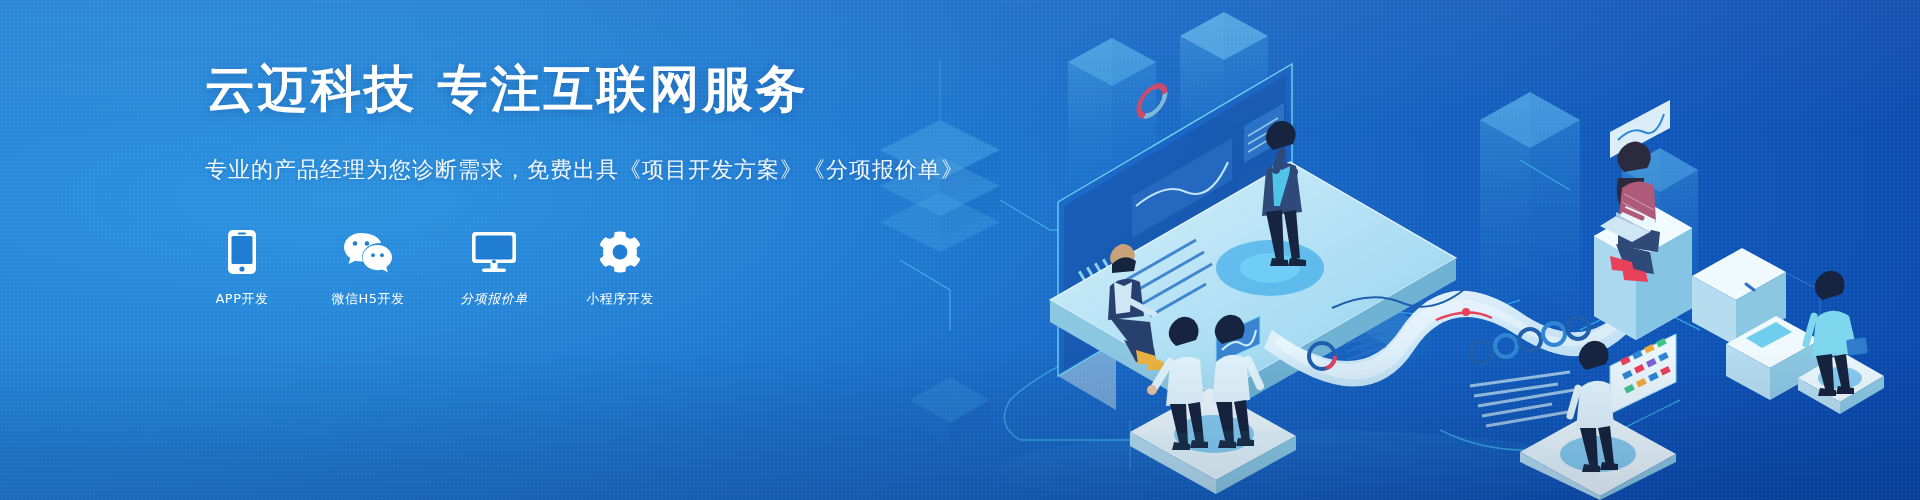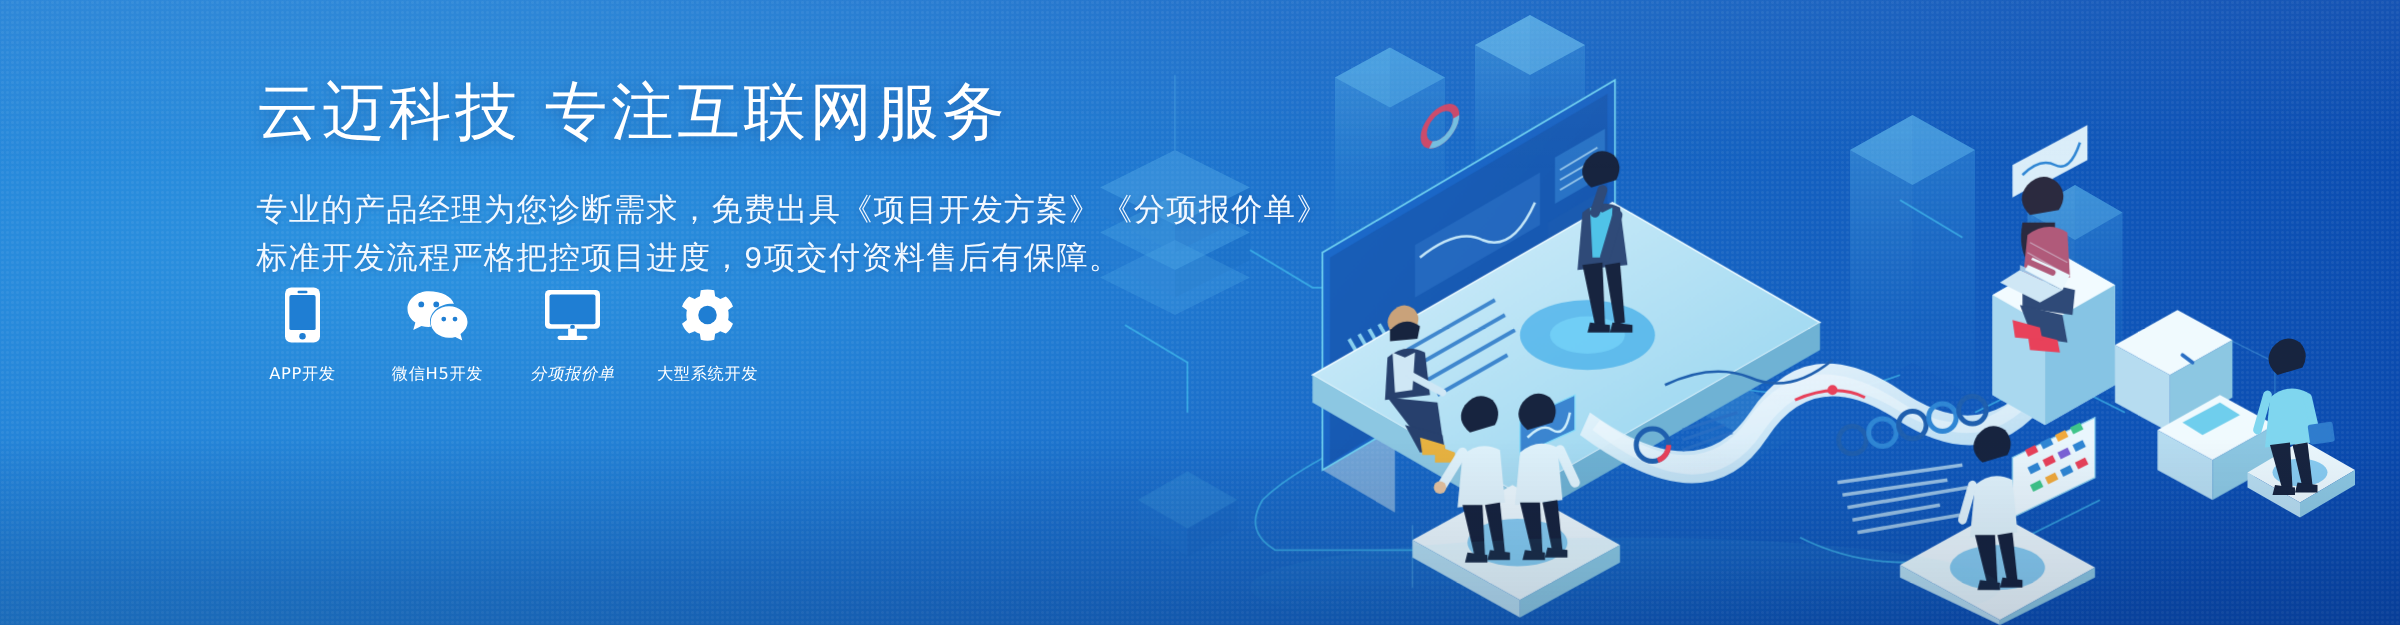--- a/index.html
+++ b/index.html
@@ -24,33 +24,33 @@
   .vign{
     position:absolute;inset:0;
     background:linear-gradient(180deg, rgba(255,255,255,.05) 0%, rgba(0,0,0,0) 28%, rgba(0,0,0,0) 70%, rgba(0,10,45,.16) 100%);
     pointer-events:none;
   }
 
   
   .copy{position:absolute;left:205px;top:62px;width:720px;}
   .title{
     font-family:"DejaVu Sans","Liberation Sans",sans-serif;
-    color:#ffffff;font-size:50px;font-weight:400;letter-spacing:3px;
+    color:#ffffff;font-size:50px;font-weight:700;letter-spacing:3px;
     line-height:1.1;white-space:nowrap;margin:0 0 34px 0;
     text-shadow:0 2px 10px rgba(0,30,90,.25);
   }
   .sub{
-    color:#f2f8ff;font-size:25px;line-height:38px;font-weight:400;
+    color:#f2f8ff;font-size:22px;line-height:38px;font-weight:400;
     letter-spacing:1px;white-space:nowrap;
-    font-family:Liberation Mono, monospace;
+    font-family:Liberation Serif, serif;
     text-shadow:0 1px 5px rgba(0,30,90,.22);
   }
 
   
-  .icons{position:absolute;left:206px;top:228px;display:flex;gap:36px;align-items:flex-end;}
+  .icons{position:absolute;left:206px;top:228px;display:flex;gap:54px;align-items:flex-end;}
   .icell{width:72px;display:flex;flex-direction:column;align-items:center;}
   .iglyph{height:48px;display:flex;align-items:center;justify-content:center;margin-bottom:14px;}
   .ilabel{
     color:#ffffff;font-size:13px;letter-spacing:.5px;white-space:nowrap;
     font-family:"DejaVu Sans","Liberation Sans",sans-serif;font-weight:400;
   }
   .icell:nth-child(3) .ilabel,.icell:nth-child(5) .ilabel{font-size:13px;font-style:italic;}
 
   
   .art{position:absolute;left:880px;top:0;width:1040px;height:500px;}
@@ -403,21 +403,20 @@
 
       <ellipse cx="420" cy="470" rx="300" ry="40" fill="url(#gGlow)" opacity=".12"></ellipse>
     </svg>
   </div>
 
   <div class="vign"></div>
 
   <div class="copy">
     <h1 class="title">云迈科技 专注互联网服务</h1>
     <div class="sub">专业的产品经理为您诊断需求，免费出具《项目开发方案》《分项报价单》</div>
-    <div class="sub">标准开发流程严格把控项目进度，9项交付资料售后有保障。</div>
   </div>
 
   <div class="icons">
 
     <div class="icell">
       <span class="iglyph">
         <svg width="30" height="46" viewBox="0 0 30 46">
           <rect x="1" y="1" width="28" height="44" rx="5" fill="#ffffff"></rect>
           <rect x="4.5" y="7" width="21" height="28" rx="1.5" fill="#1f7ed3"></rect>
           <rect x="11" y="3.6" width="8" height="2" rx="1" fill="#1f7ed3"></rect>
@@ -460,18 +459,18 @@
       <span class="iglyph">
         <svg width="44" height="44" viewBox="0 0 44 44">
           <path d="M22 1.5c-1.9 0-3.7.2-5.4.7l-.7 4.8c-1.5.5-2.9 1.2-4.1 2.1L7.3 7.2C4.7 9.3 2.7 12 1.6 15.1l3.9 2.9
                    c-.3 1.3-.4 2.6-.4 4s.1 2.7.4 4l-3.9 2.9c1.1 3.1 3.1 5.8 5.7 7.9l4.5-1.9c1.2.9 2.6 1.6 4.1 2.1l.7 4.8
                    c1.7.5 3.5.7 5.4.7s3.7-.2 5.4-.7l.7-4.8c1.5-.5 2.9-1.2 4.1-2.1l4.5 1.9c2.6-2.1 4.6-4.8 5.7-7.9l-3.9-2.9
                    c.3-1.3.4-2.6.4-4s-.1-2.7-.4-4l3.9-2.9c-1.1-3.1-3.1-5.8-5.7-7.9l-4.5 1.9c-1.2-.9-2.6-1.6-4.1-2.1l-.7-4.8
                    C25.7 1.7 23.9 1.5 22 1.5z" fill="#ffffff"></path>
           <circle cx="22" cy="22" r="7.4" fill="#1f7ed3"></circle>
         </svg>
       </span>
-      <span class="ilabel">大型系统开发</span>
+      <span class="ilabel">小程序开发</span>
     </div>
 
   </div>
 
 </div>
 
 </body></html>

